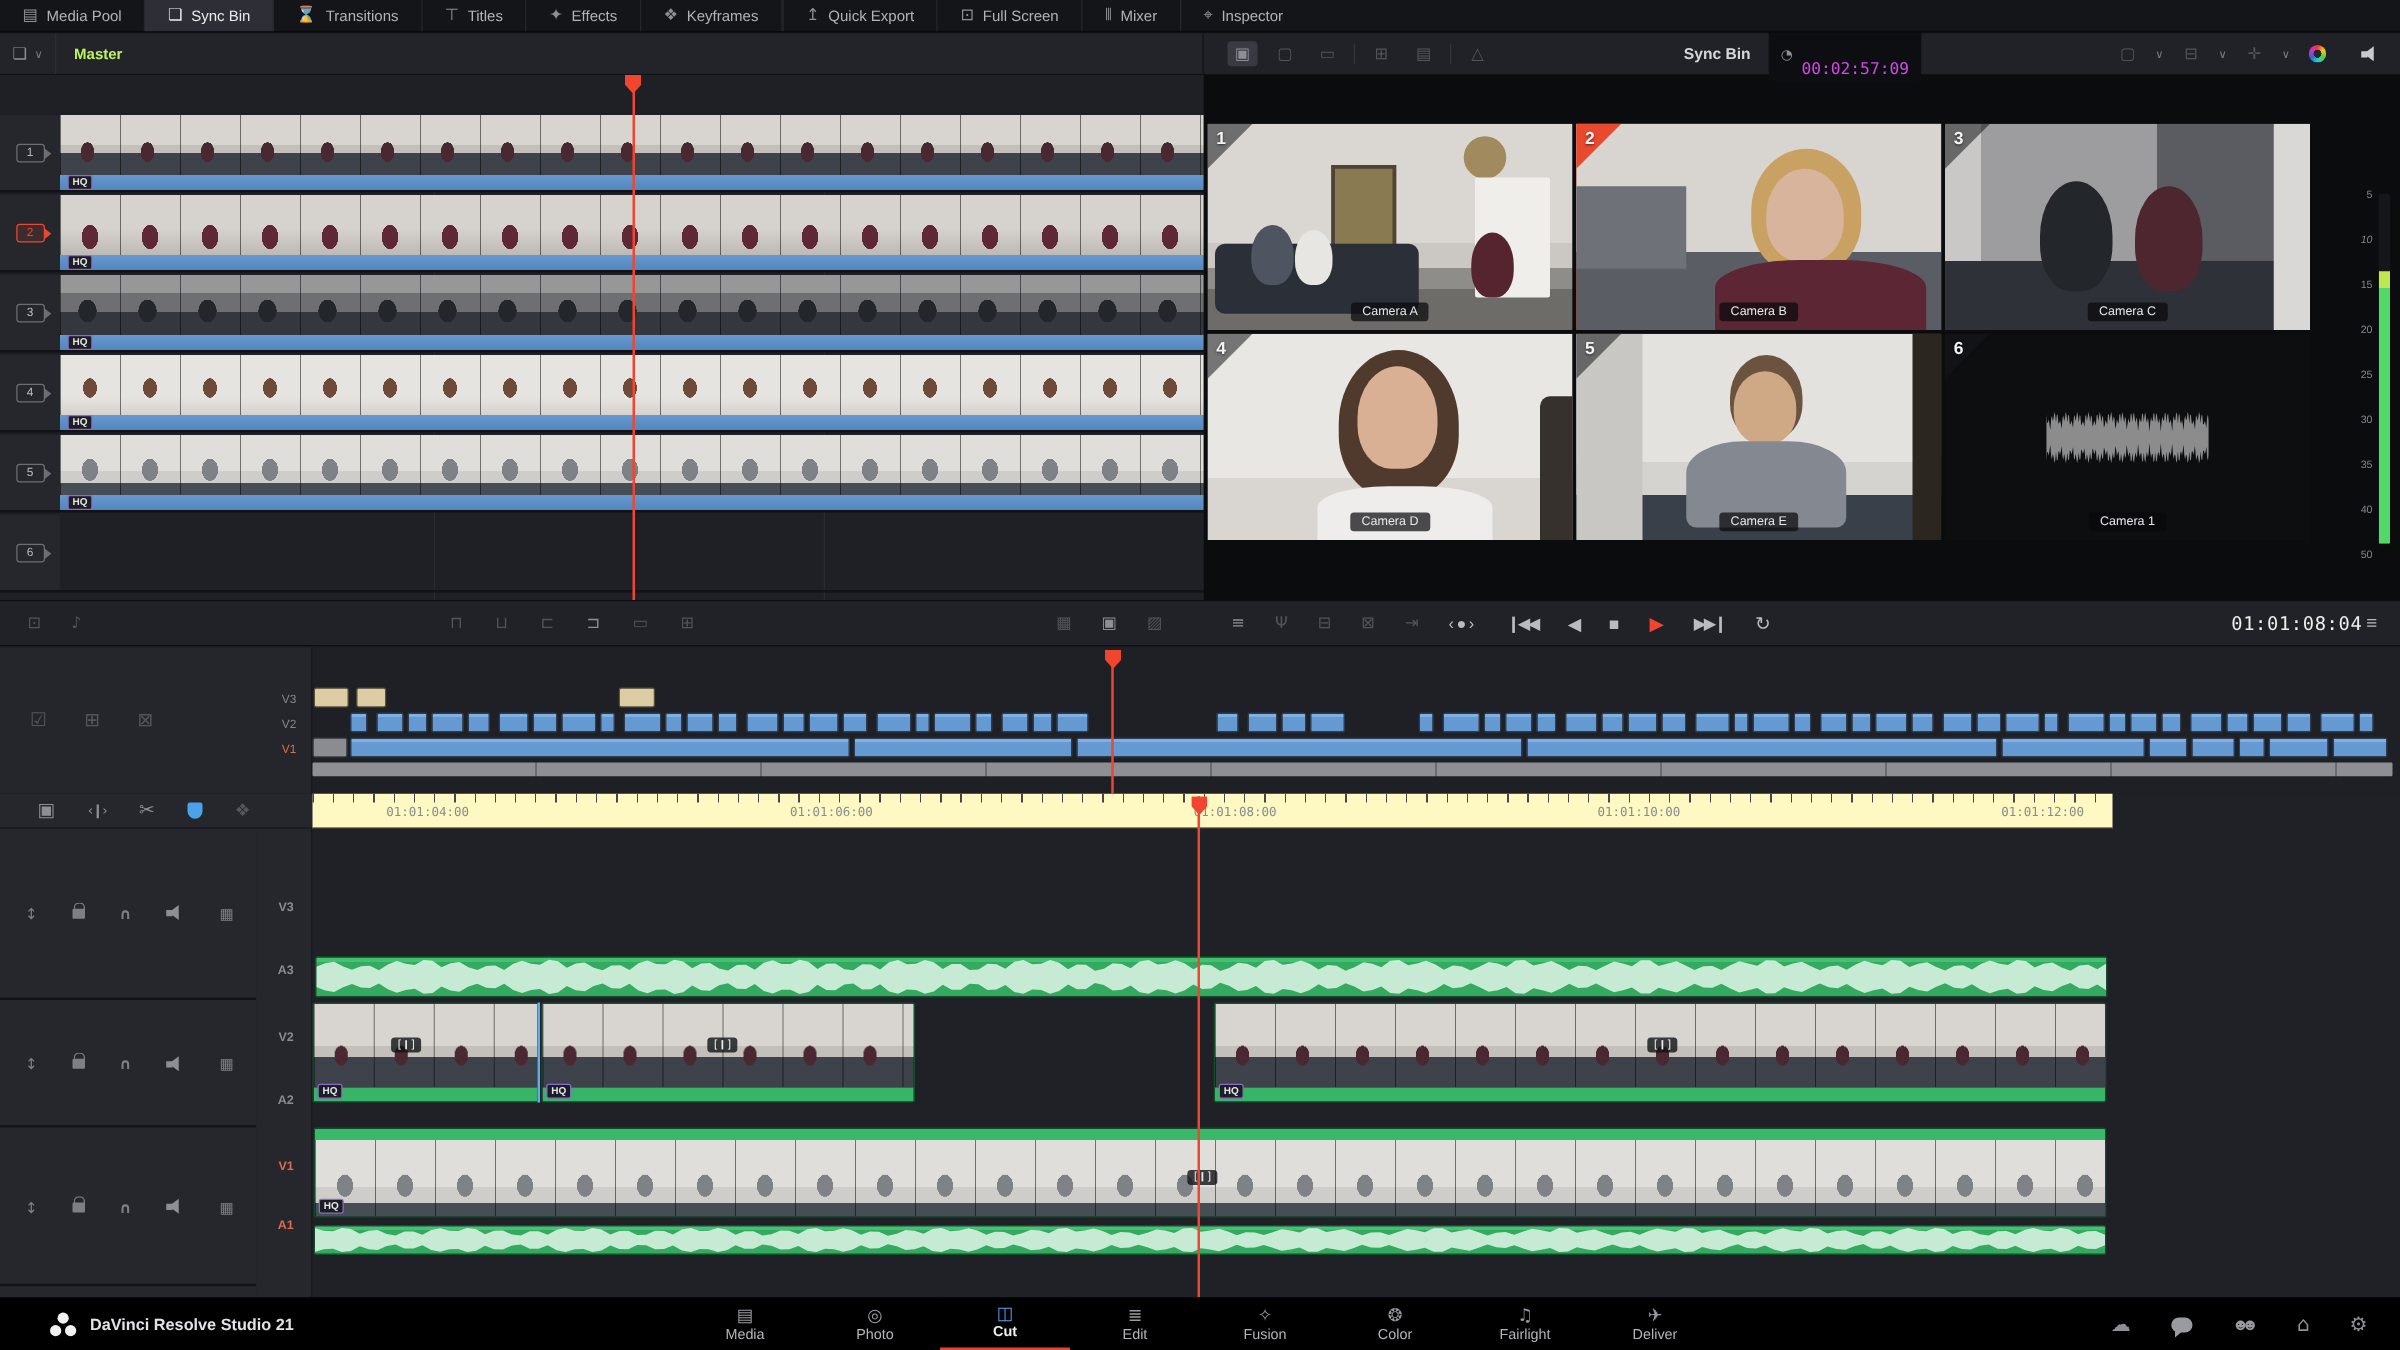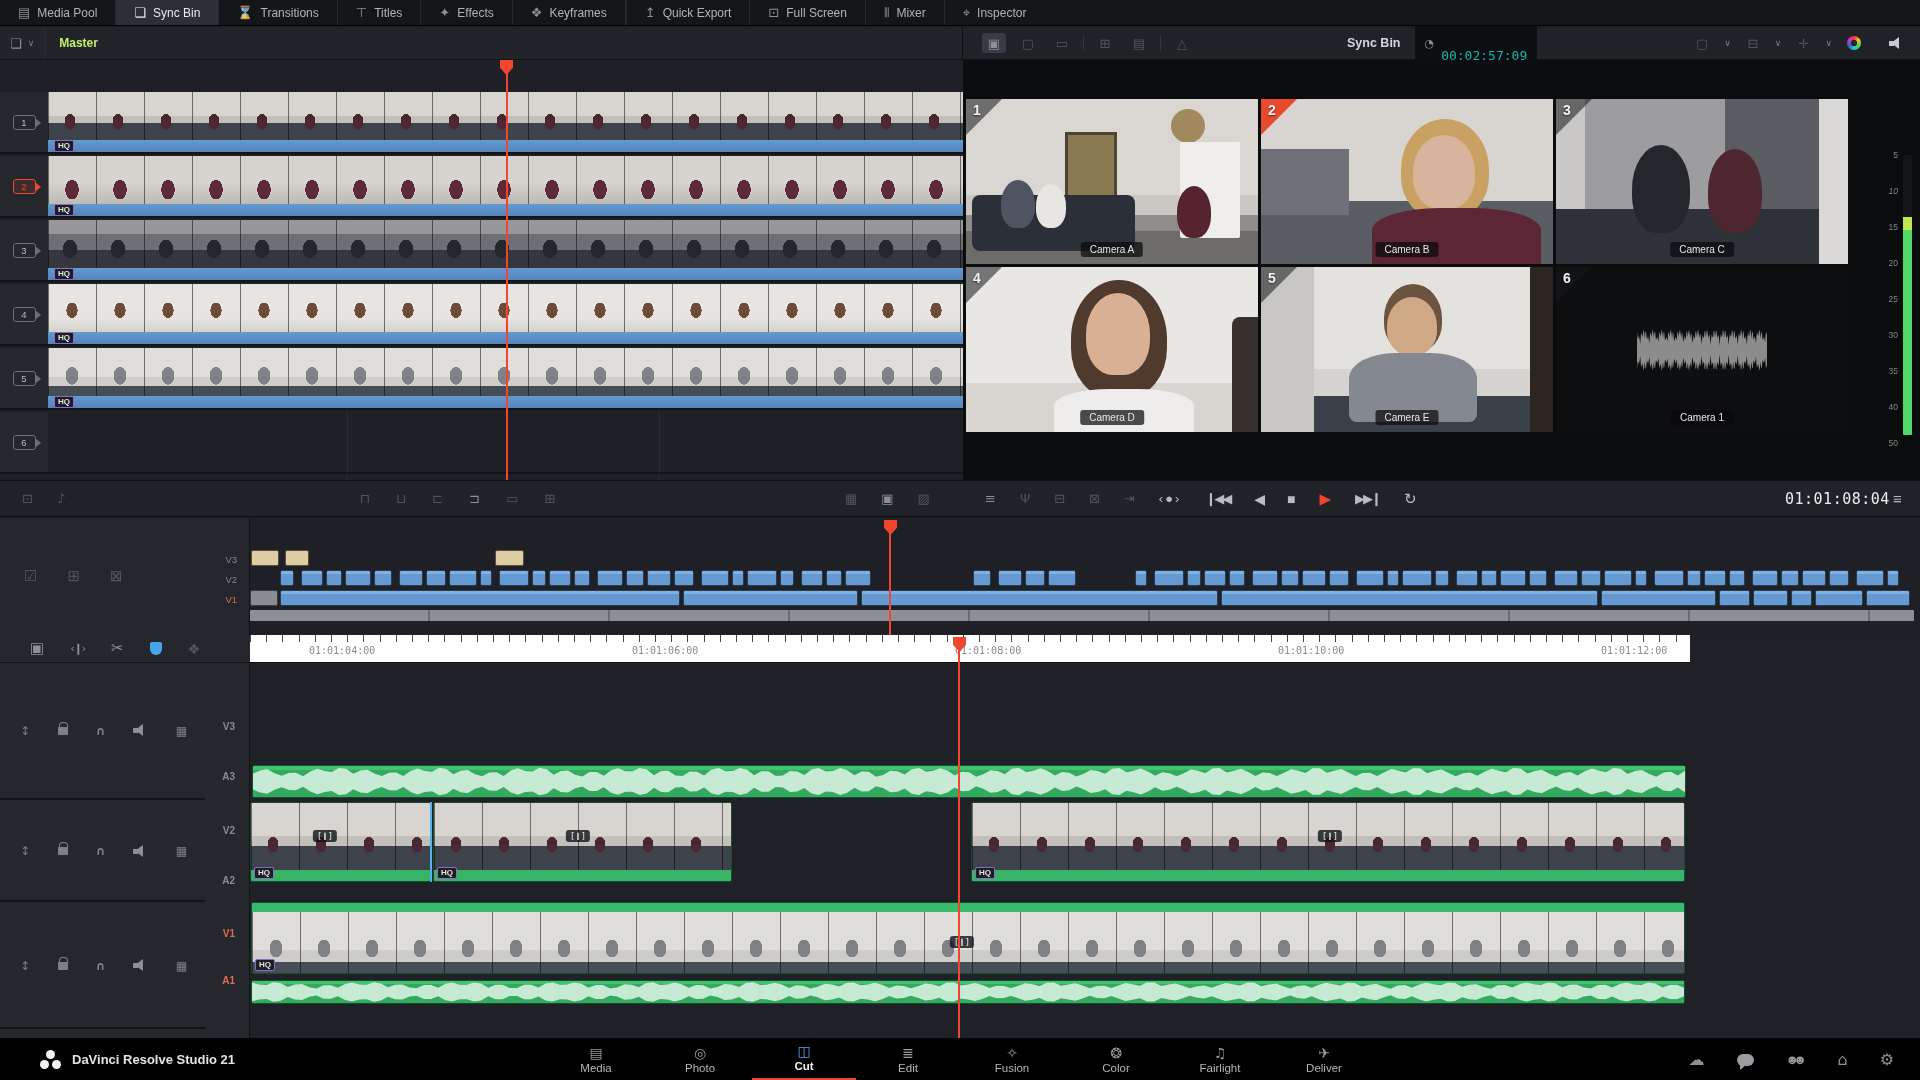--- a/index.html
+++ b/index.html
@@ -29,21 +29,21 @@
   .sh-left{width:963px;display:flex;align-items:center;border-right:1px solid #101114;background:#232429;}
   .sh-right{flex:1;display:flex;align-items:center;background:#212227;padding:0 10px;}
   .binbox{display:flex;align-items:center;gap:6px;padding:0 10px;height:100%;border-right:1px solid #2c2d33;}
   .master-lbl{font-size:12px;color:#bef264;margin-left:14px;font-weight:bold;}
   .shr-group{display:flex;align-items:center;gap:10px;padding:0 9px;}
   .shr-div{width:1px;height:16px;background:#34353b;}
   .icbtn{width:24px;height:20px;display:flex;align-items:center;justify-content:center;border-radius:3px;}
   .icbtn.on{background:#3a3b42;}
   .sh-title{font-size:12.5px;font-weight:bold;color:#d6d7da;}
   .tc-pill{display:flex;align-items:center;gap:7px;background:#0d0e11;border-radius:3px;padding:2px 10px;margin-left:14px;}
-  .tc-pill .tc{font-size:13px;color:#14b8a6;margin-top:24px;}
+  .tc-pill .tc{font-size:13px;color:#d946ef;margin-top:24px;}
   .spk{position:relative;width:15px;height:13px;display:inline-block;}
   .spk::before{content:"";position:absolute;left:0;top:4px;width:5px;height:5px;background:#c9cacd;}
   .spk::after{content:"";position:absolute;left:2px;top:0;border-top:6.5px solid transparent;border-bottom:6.5px solid transparent;border-right:8px solid #c9cacd;}
   .spk.dimspk::before{background:#8e8f95;}
   .spk.dimspk::after{border-right-color:#8e8f95;}
   .cwheel{width:14px;height:14px;border-radius:50%;background:radial-gradient(circle,#26272c 0 32%,transparent 33%),conic-gradient(#e34,#ec2,#5c4,#2cc,#36c,#c3c,#e34);}
   .chev{font-size:9px;color:#7e7f85;}
 
   
   .source{position:absolute;left:0;top:60px;width:963px;height:420px;background:#1f2026;}
@@ -108,21 +108,21 @@
   .ov-lane{position:absolute;left:0;right:0;}
   .bclip{position:absolute;top:0;height:100%;background:linear-gradient(180deg,#7fb0e2 0 18%,#6499d2 18%);border:1px solid #2b3c52;border-radius:2px;}
   .tanclip{position:absolute;top:0;height:100%;background:#ddcda4;border:1px solid #57503a;border-radius:2px;}
   .grayclip{position:absolute;top:0;height:100%;background:#8b8c92;border:1px solid #3a3b40;border-radius:2px;}
   .grayband{position:absolute;left:0;right:6px;height:11px;background:repeating-linear-gradient(90deg,#8e8f95 0 178px,#6a6b70 178px 180px);border-radius:1px;}
 
   
   .detail{position:absolute;left:0;top:635px;width:1920px;height:403px;background:#202127;}
   .dt-tools{position:absolute;left:0;top:0;width:250px;height:28px;background:#26272c;border-bottom:1px solid #131418;display:flex;align-items:center;gap:26px;padding-left:30px;}
   .snapi{width:12px;height:13px;background:#4aa3e8;border-radius:2px 2px 6px 6px;display:inline-block;}
-  .dt-ruler{position:absolute;left:250px;right:230px;top:0;height:28px;background:#ffffff;border-bottom:1px solid #131418;}
+  .dt-ruler{position:absolute;left:250px;right:230px;top:0;height:28px;background:#fef9c3;border-bottom:1px solid #131418;}
   .dt-ruler .ticks{position:absolute;left:0;right:0;top:0;height:7px;background:repeating-linear-gradient(90deg,#45464c 0 1px,transparent 1px 16.2px);}
   .dt-ruler .rl{position:absolute;top:10px;font-size:10px;color:#8a8b91;}
   .dt-headers{position:absolute;left:0;top:28px;width:205px;bottom:0;background:#26272c;}
   .hgroup{position:absolute;left:0;width:100%;border-bottom:2px solid #131418;display:flex;align-items:center;justify-content:space-between;padding:0 18px 0 20px;}
   .hgroup .gi{font-size:12px;color:#7e7f85;}
   .lck{position:relative;width:10px;height:8px;background:#7e7f85;border-radius:1px;display:inline-block;}
   .lck::before{content:"";position:absolute;left:1.5px;top:-5px;width:7px;height:6px;border:1.5px solid #7e7f85;border-bottom:none;border-radius:4px 4px 0 0;}
   .dt-labels{position:absolute;left:205px;top:28px;width:45px;bottom:0;background:#26272c;border-right:1px solid #131418;}
   .dt-labels span{position:absolute;right:14px;font-size:10px;color:#8a8b91;font-weight:bold;}
   .dt-labels span.hot{color:#e06a4f;}

